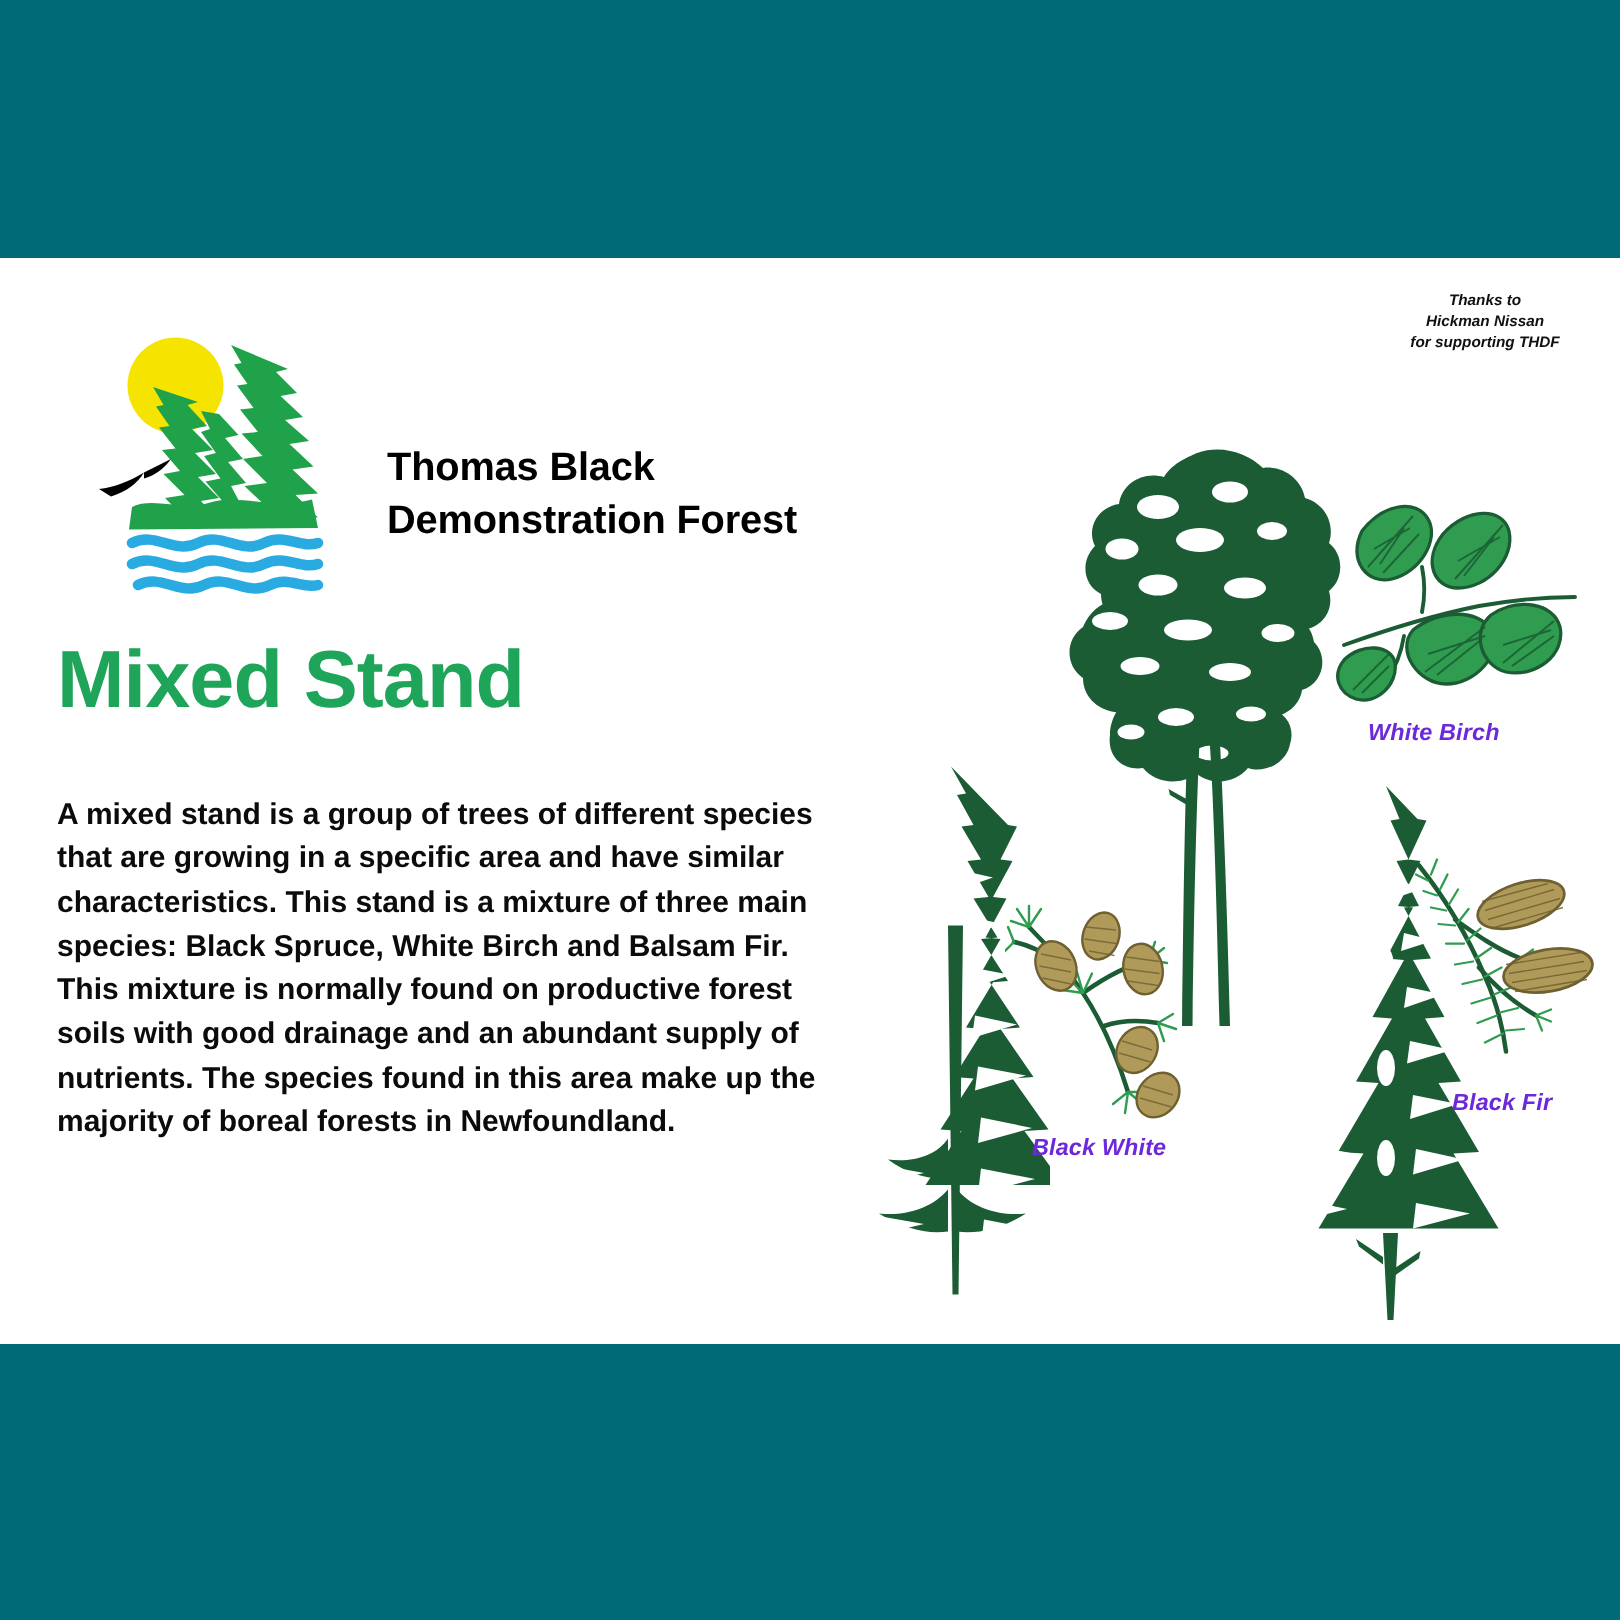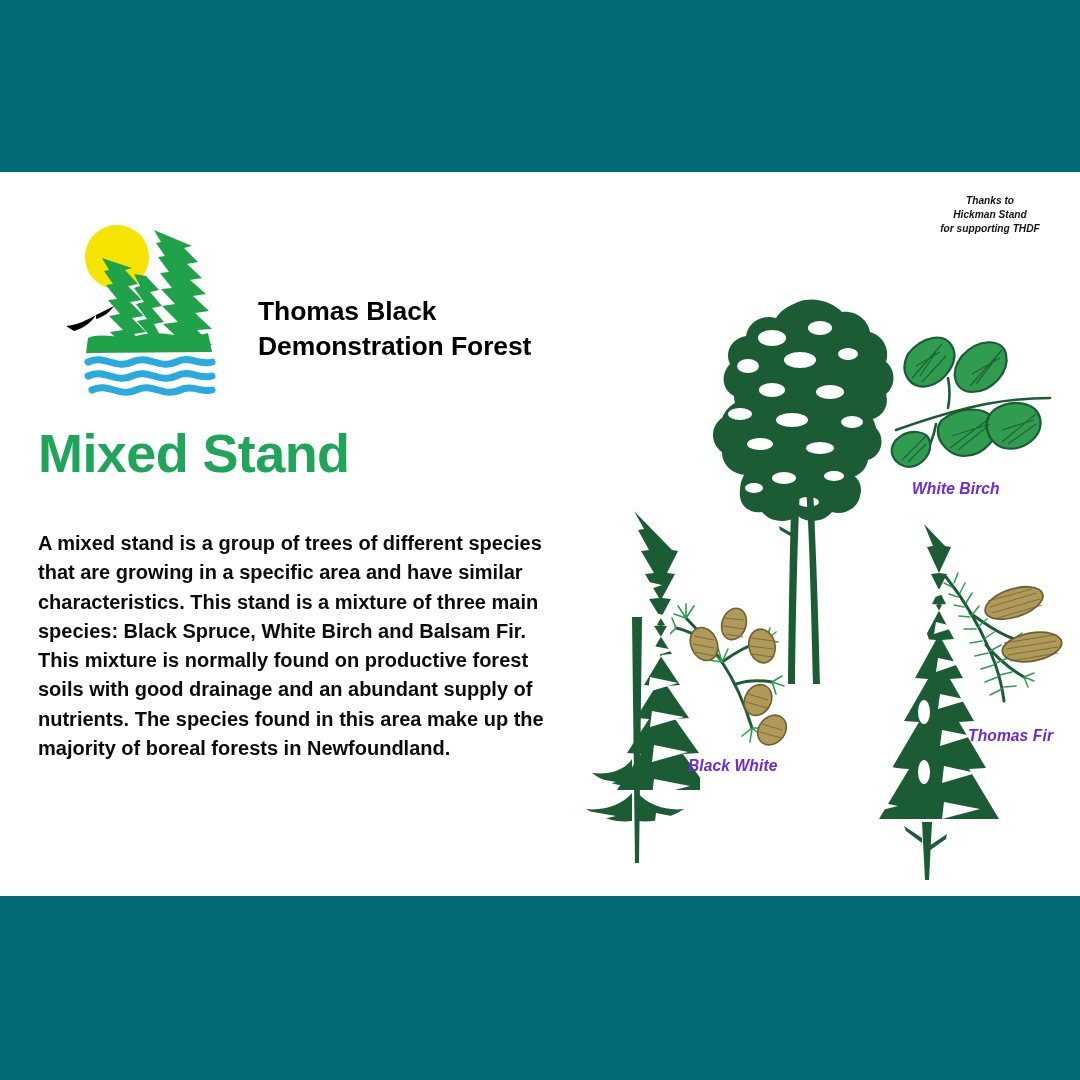--- a/index.html
+++ b/index.html
@@ -182,21 +182,21 @@
       </svg>
 
       <div id="org-name">
         <div>Thomas Black</div>
         <div>Demonstration Forest</div>
       </div>
     </div>
 
     <div id="sponsor-block">
       <div id="sponsor-thanks">Thanks to
-Hickman Stand
+Hickman Nissan
 for supporting THDF</div>
     </div>
 
     <h1 id="headline">Mixed Stand</h1>
     <p id="body-copy">A mixed stand is a group of trees of different species that are growing in a specific area and have similar characteristics. This stand is a mixture of three main species: Black Spruce, White Birch and Balsam Fir. This mixture is normally found on productive forest soils with good drainage and an abundant supply of nutrients. The species found in this area make up the majority of boreal forests in Newfoundland.</p>
 
     <div id="illustrations">
 
       <svg class="plate" id="plate-birch-tree" viewBox="0 0 240 400">
         <g fill="#1b5c34">
@@ -389,17 +389,17 @@
         <g stroke="#6e6030" stroke-width="0.9" fill="none" opacity="0.85">
           <path d="M50,40 l46,-14 M52,46 l48,-14 M54,52 l48,-14"></path>
           <path d="M48,34 l44,-12"></path>
           <path d="M66,82 l50,-8 M68,88 l50,-8 M70,94 l48,-8"></path>
           <path d="M64,76 l50,-8"></path>
         </g>
       </svg>
 
       <div class="species-label" id="label-white-birch">White Birch</div>
       <div class="species-label" id="label-black-spruce">Black White</div>
-      <div class="species-label" id="label-blasam-fir">Thomas Fir</div>
+      <div class="species-label" id="label-blasam-fir">Black Fir</div>
 
     </div>
   </div>
 </div>
 
 </body></html>

